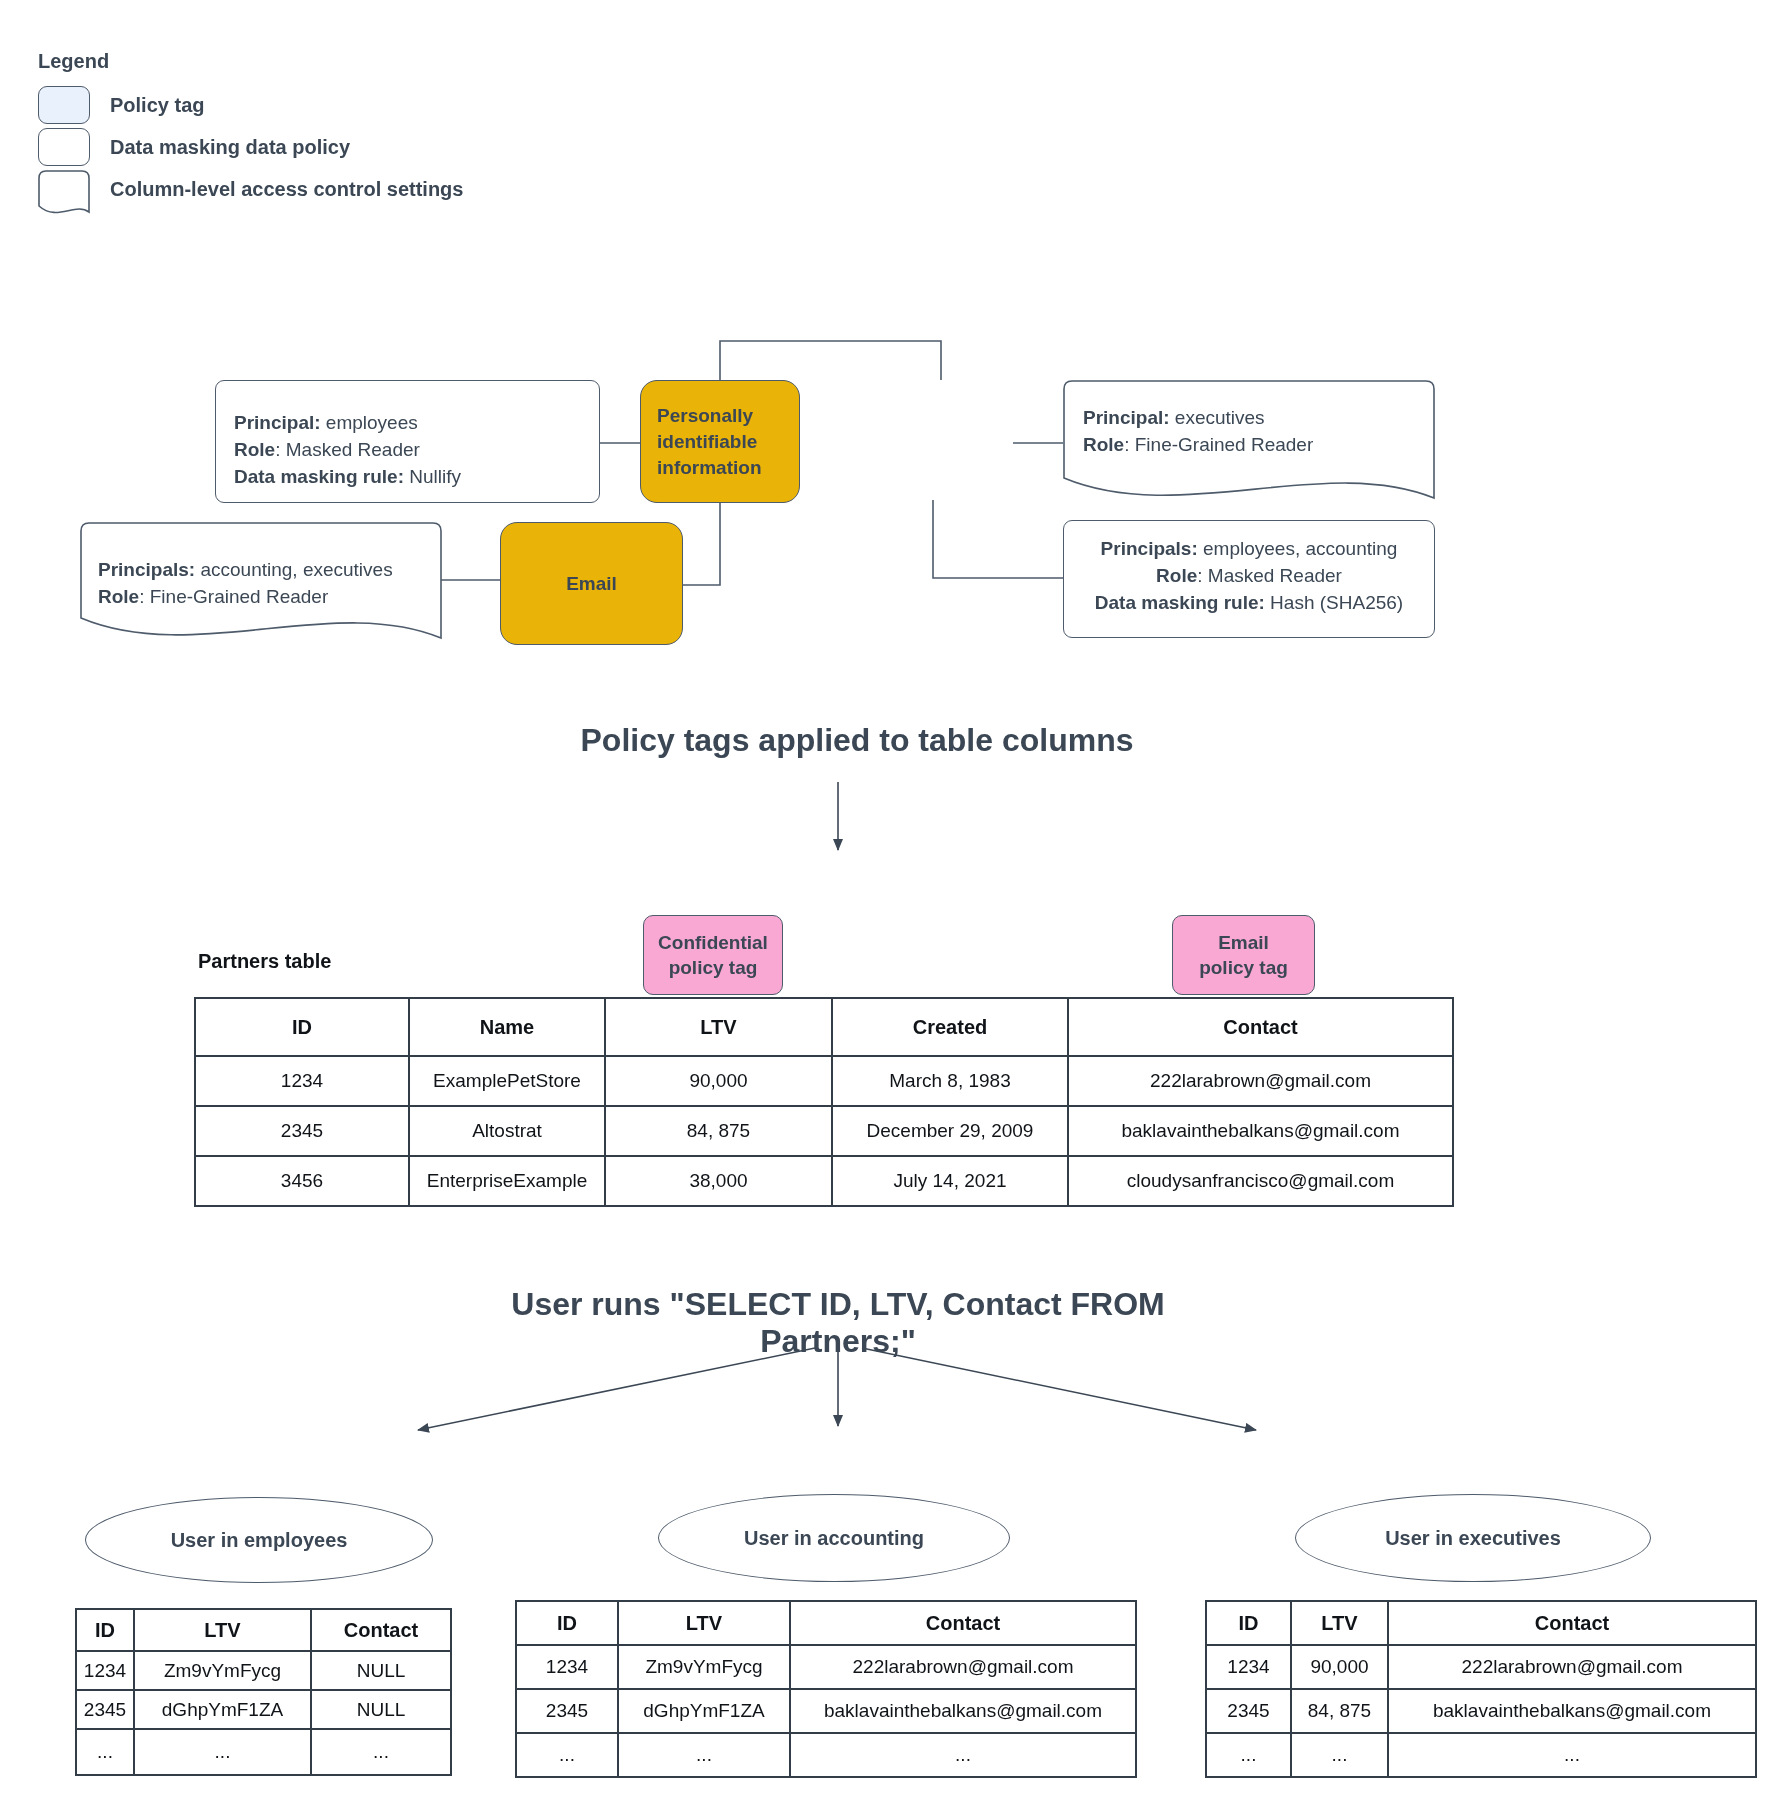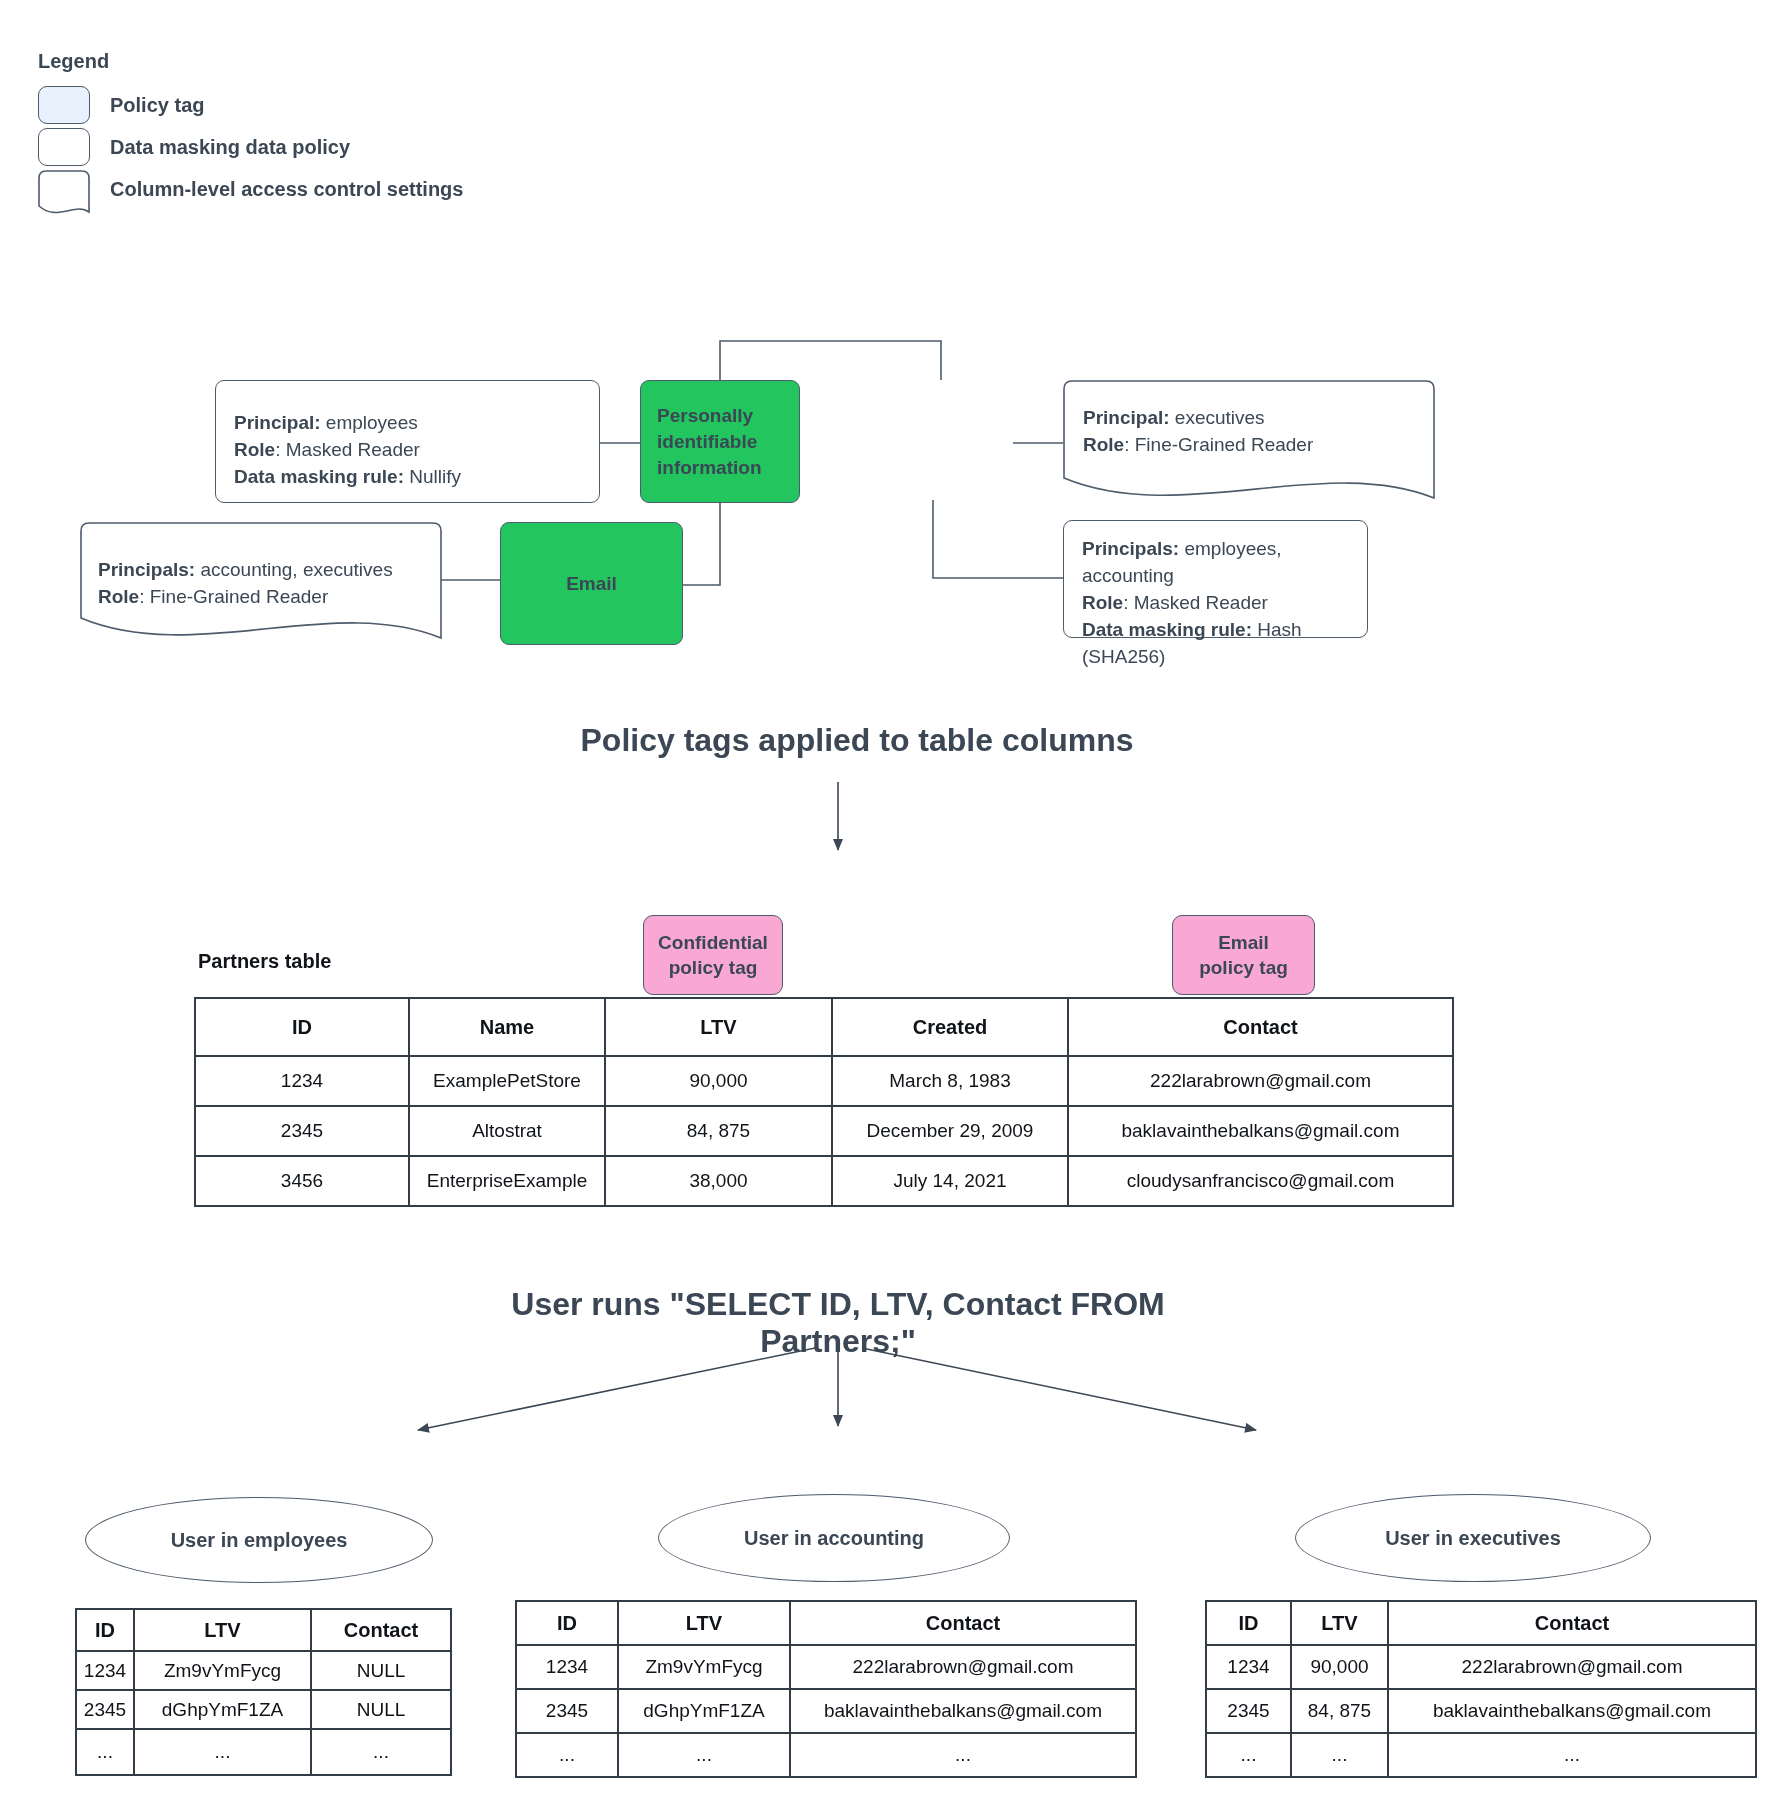--- a/index.html
+++ b/index.html
@@ -7,21 +7,21 @@
   body { font-family: "Liberation Sans", sans-serif; color: #3b4754; }
   .canvas { position: relative; width: 1778px; height: 1812px; background: #fff; overflow: hidden; }
   .abs { position: absolute; }
 
   
   #overlay { position: absolute; left: 0; top: 0; width: 1778px; height: 1812px; pointer-events: none; z-index: 0; }
 
   
   .node { position: absolute; z-index: 1; }
   .rbox { background: #ffffff; border: 1.6px solid #4e5b6b; border-radius: 9px; }
-  .bluebox { background: #22c55e; border: 1.6px solid #4e5b6b; border-radius: 9px; }
+  .bluebox { background: #eab308; border: 1.6px solid #4e5b6b; border-radius: 17px; }
   .node-text { font-size: 19px; line-height: 27px; color: #3b4754; }
   .node-text b { font-weight: bold; }
   .center-flex { display: flex; align-items: center; justify-content: center; text-align: center; }
   .bold { font-weight: bold; }
 
   .title { font-weight: bold; color: #3b4754; text-align: center; }
   .t23 { font-size: 23px; }
   .t24 { font-size: 32px; }
 
   
@@ -130,21 +130,21 @@
       <path d="M 9,1 H 353 Q 361,1 361,9 V 116 C 255,72 113,143 1,96 V 9 Q 1,1 9,1 Z" fill="#ffffff" stroke="#4e5b6b" stroke-width="1.6"></path>
     </svg>
     <div class="wtext node-text" style="padding:34px 0 0 18px;">
       <div><b>Principals:</b><span> accounting, executives</span></div>
       <div><b>Role</b><span>: Fine-Grained Reader</span></div>
     </div>
   </div>
 
   <div class="node bluebox node-text bold center-flex" style="left:500px; top:522px; width:183px; height:123px;">Email</div>
 
-  <div class="node rbox node-text" style="left:1063px; top:520px; width:305px; height:118px; padding:14px 18px;">
+  <div class="node rbox node-text" style="left:1063px; top:520px; width:372px; height:118px; padding:14px 18px;text-align:center;">
     <div><b>Principals:</b><span> employees, accounting</span></div>
     <div><b>Role</b><span>: Masked Reader</span></div>
     <div><b>Data masking rule:</b><span> Hash (SHA256)</span></div>
   </div>
 
   <div class="abs title t24" style="left:557px; top:722px; width:600px;">Policy tags applied to table columns</div>
 
   <div class="abs plabel" style="left:198px; top:950px;">Partners table</div>
 
   <div class="tagbox" style="left:643px; top:915px; width:140px; height:80px;">

